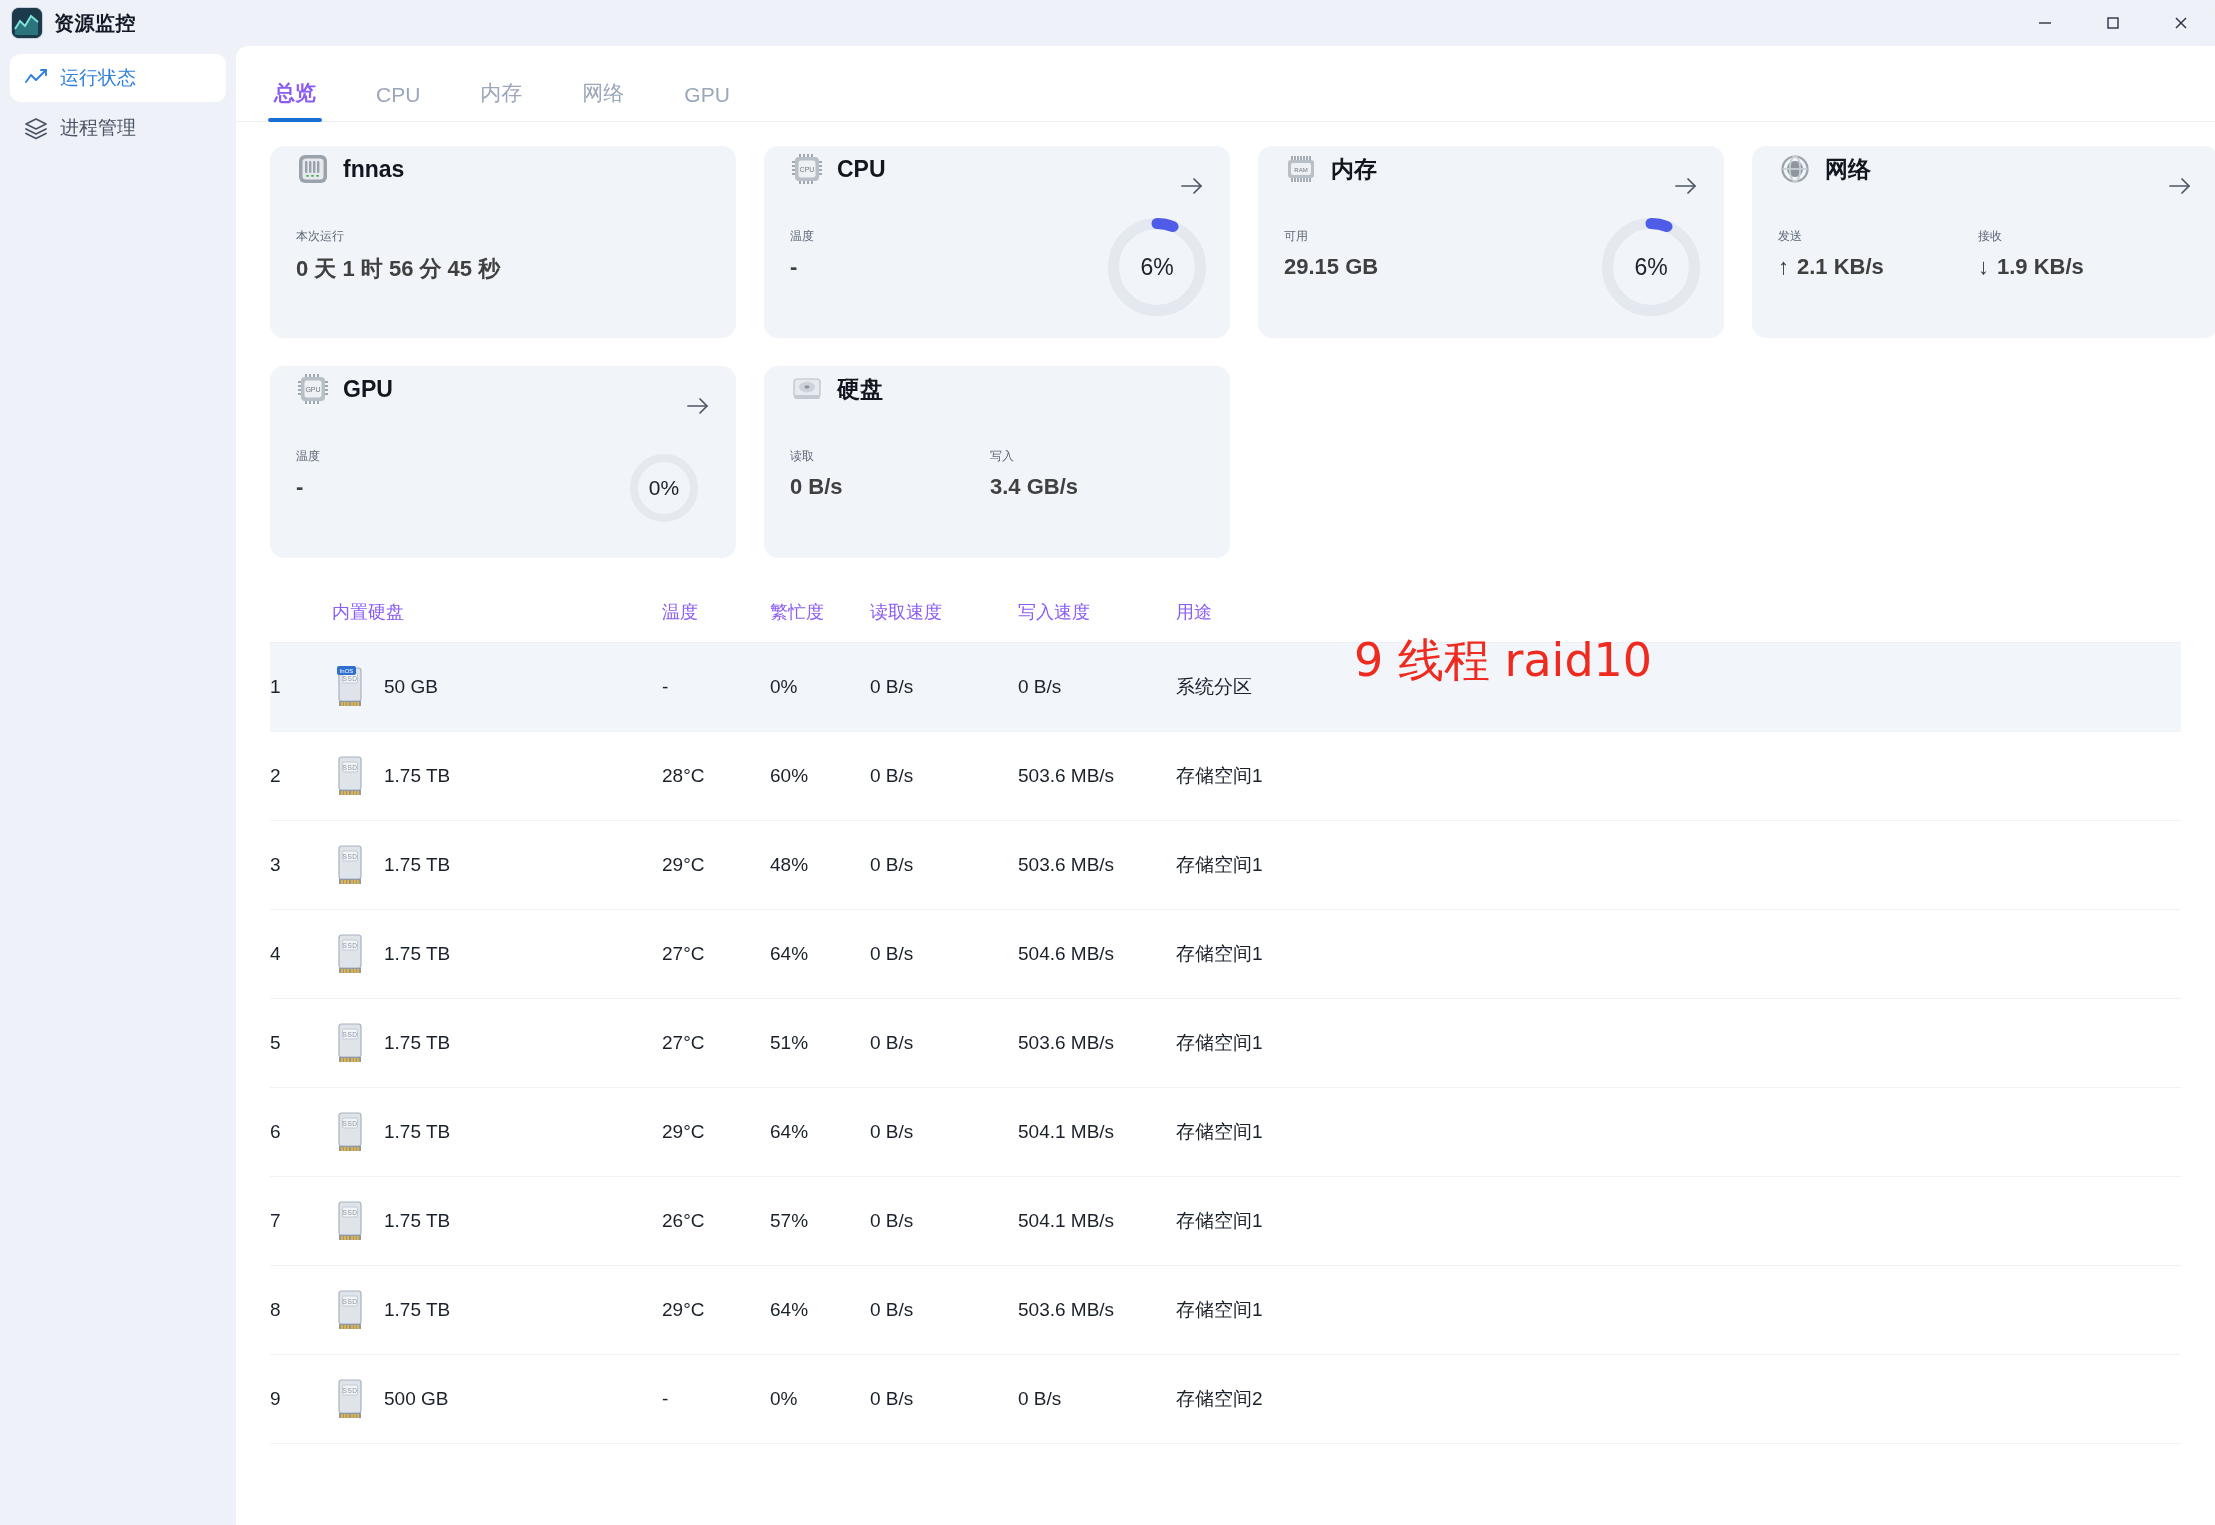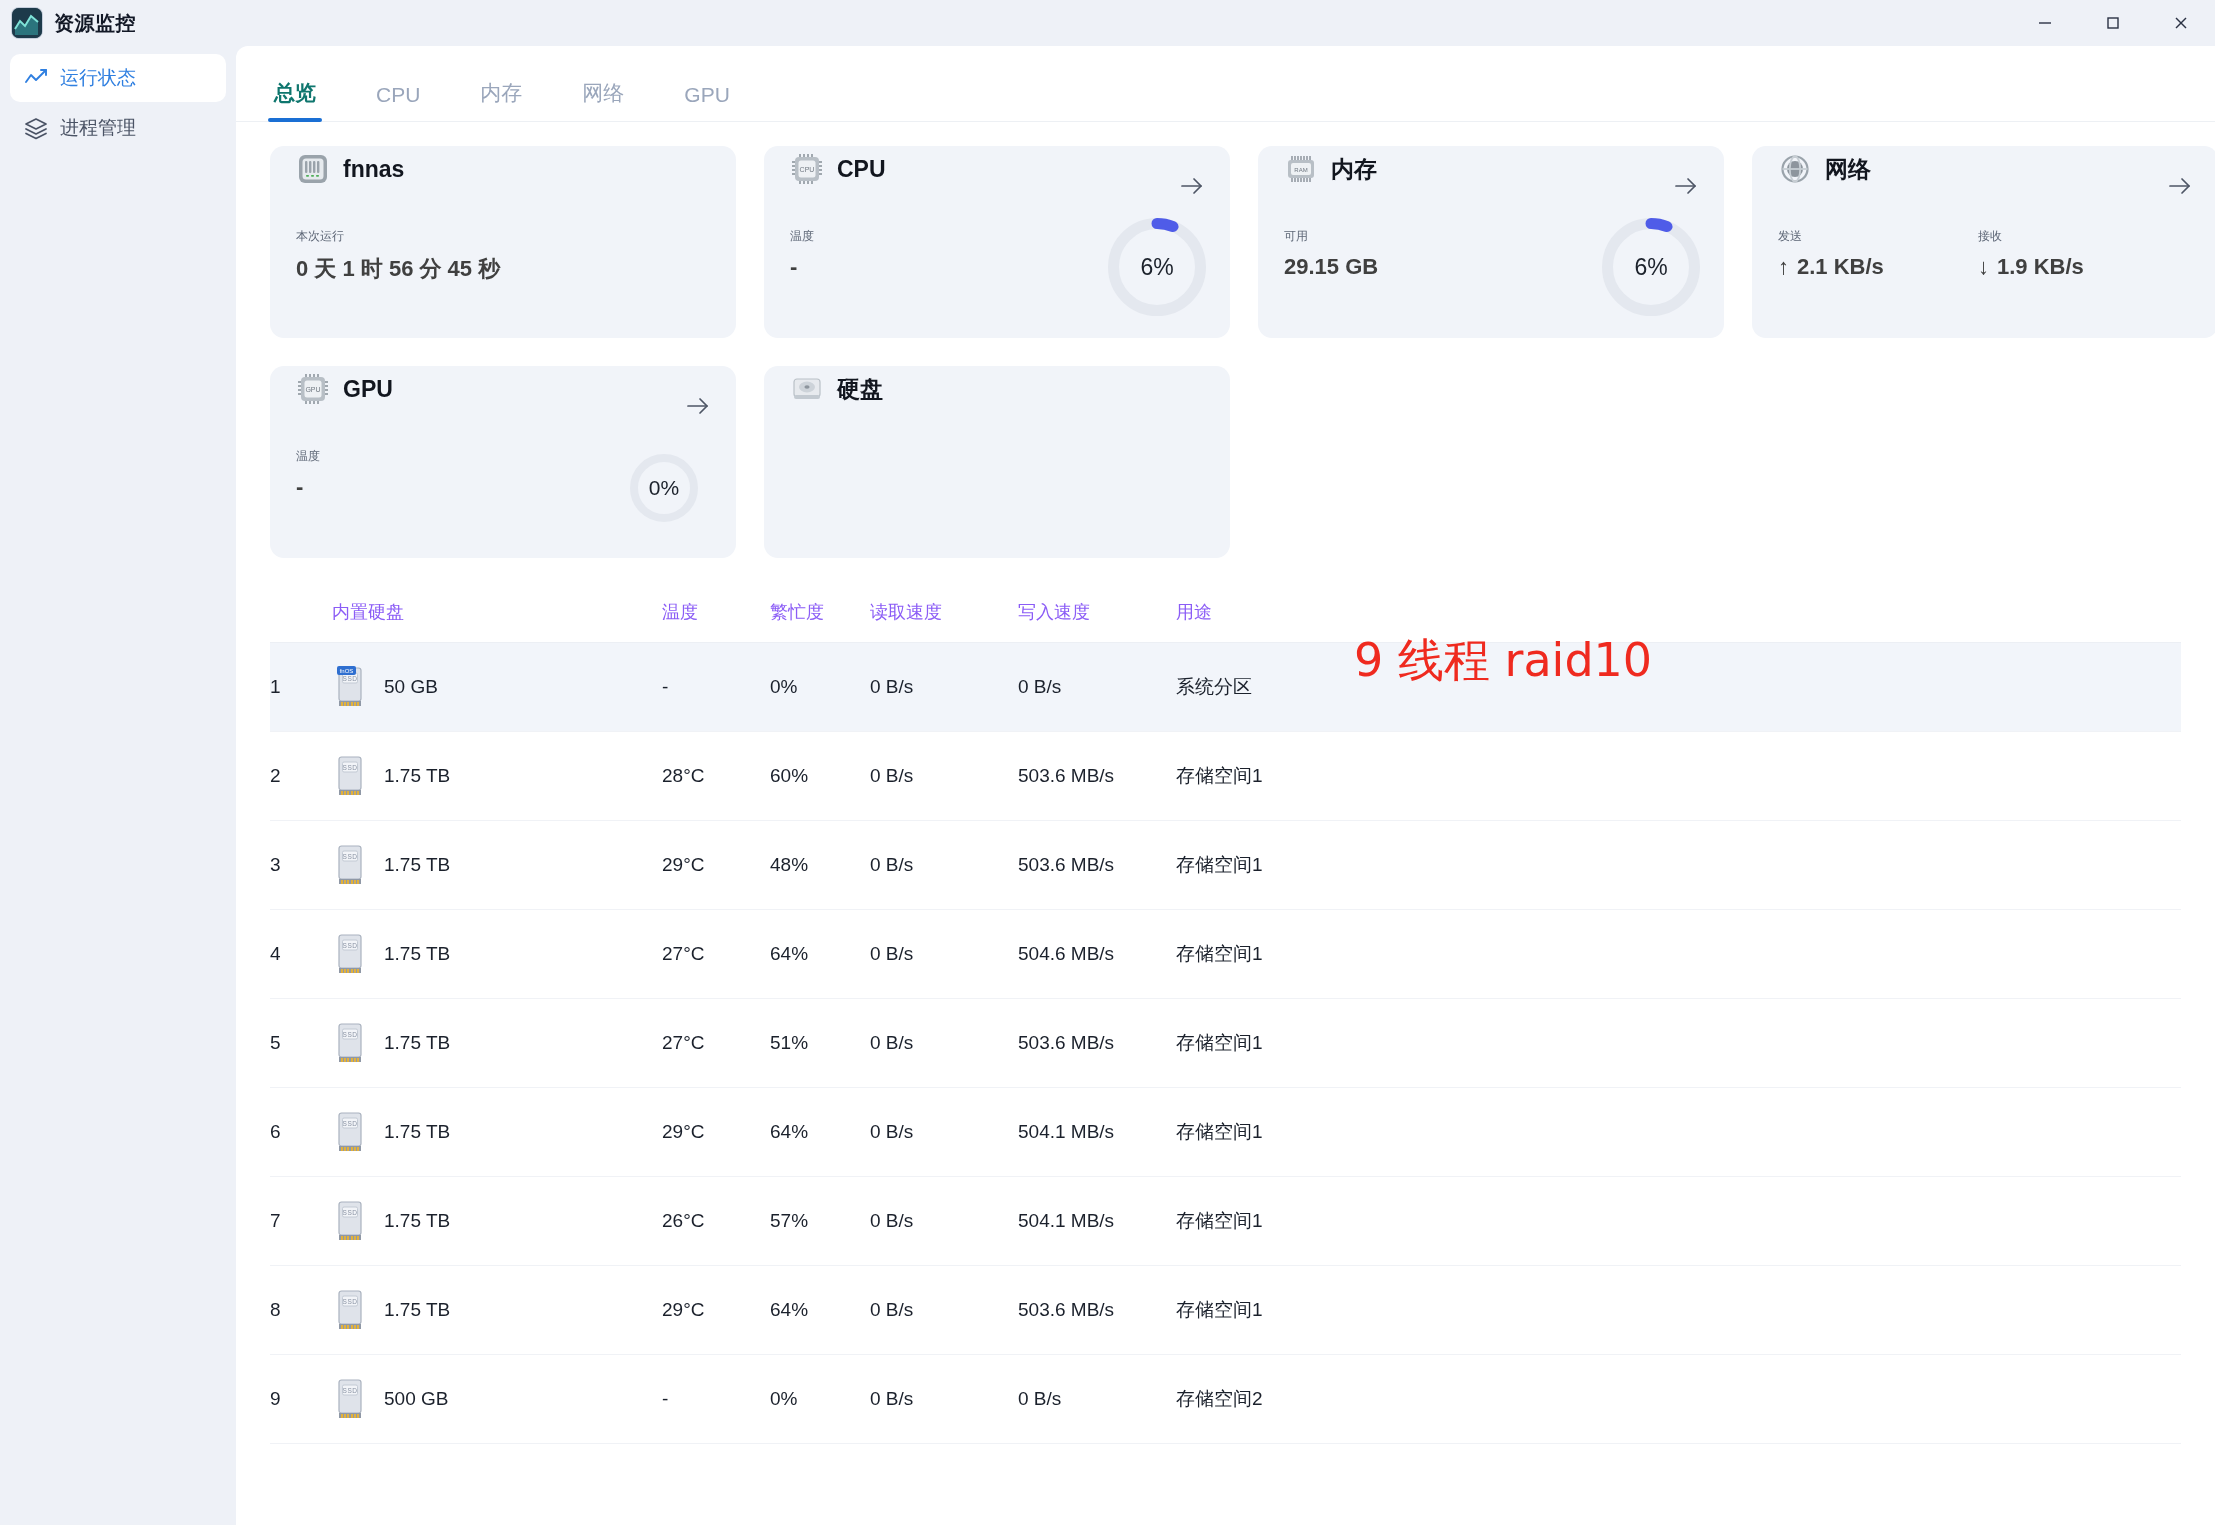--- a/index.html
+++ b/index.html
@@ -65,21 +65,21 @@
   .tabs {
     height: 76px; flex: 0 0 76px;
     display: flex; align-items: flex-end;
     padding: 0 34px;
     border-bottom: 1px solid #edf0f4;
   }
   .tab {
     position: relative; padding: 0 4px 14px 4px; margin-right: 52px;
     font-size: 21px; color: #9aa6bb; cursor: default; white-space: nowrap;
   }
-  .tab.active { color: #0f766e; font-weight: bold; }
+  .tab.active { color: #8b5cf6; font-weight: bold; }
   .tab.active::after {
     content: ""; position: absolute; left: -2px; right: -2px; bottom: -1px;
     height: 4px; background: #1a6fd4; border-radius: 2px;
   }
 
   .content { flex: 1 1 auto; padding: 24px 34px 0 34px; overflow: hidden; position: relative; }
 
   
   .card-row { display: flex; gap: 28px; margin-bottom: 28px; }
   .card {
@@ -430,20 +430,30 @@
               <span class="card-ico">
                 <svg width="34" height="34" viewBox="0 0 34 34">
                   <rect x="4" y="7" width="26" height="18" rx="3" fill="#e7eaee" stroke="#b9c0c7" stroke-width="1.2"></rect>
                   <ellipse cx="17" cy="15" rx="8" ry="5.4" fill="#cdd3d9"></ellipse>
                   <ellipse cx="17" cy="15" rx="2.6" ry="1.8" fill="#8d959d"></ellipse>
                   <rect x="4" y="23" width="26" height="4" rx="2" fill="#c3cad1"></rect>
                 </svg>
               </span>
               <span class="card-title">硬盘</span>
             </div>
+            <div class="metrics">
+              <div class="metric">
+                <div class="m-label">读取</div>
+                <div class="m-value">0 B/s</div>
+              </div>
+              <div class="metric">
+                <div class="m-label">写入</div>
+                <div class="m-value">3.4 GB/s</div>
+              </div>
+            </div>
           </div>
         </div>
 
         <div class="annotation">9 线程 raid10</div>
 
 
         <table class="disks">
           <thead>
             <tr>
               <th class="col-idx"></th>

